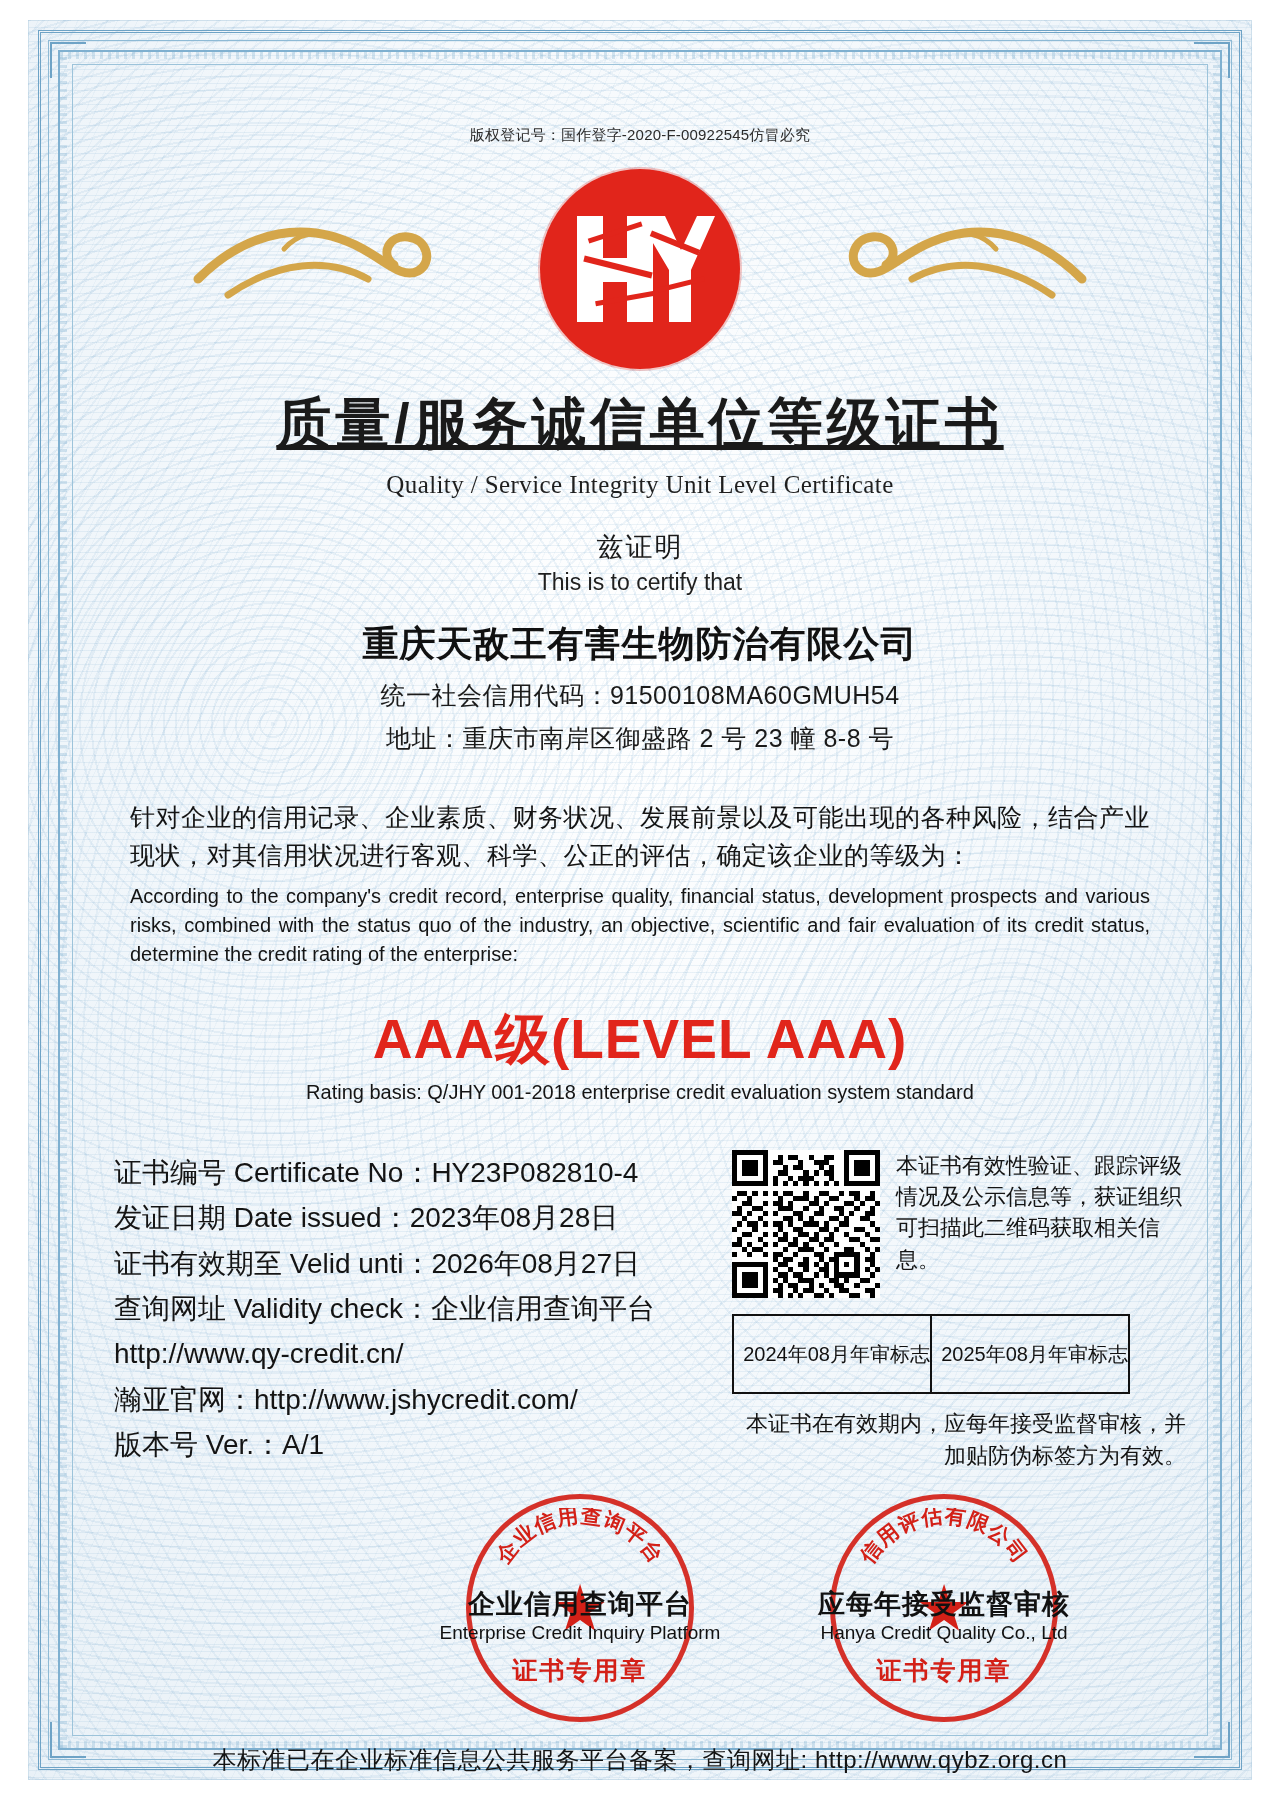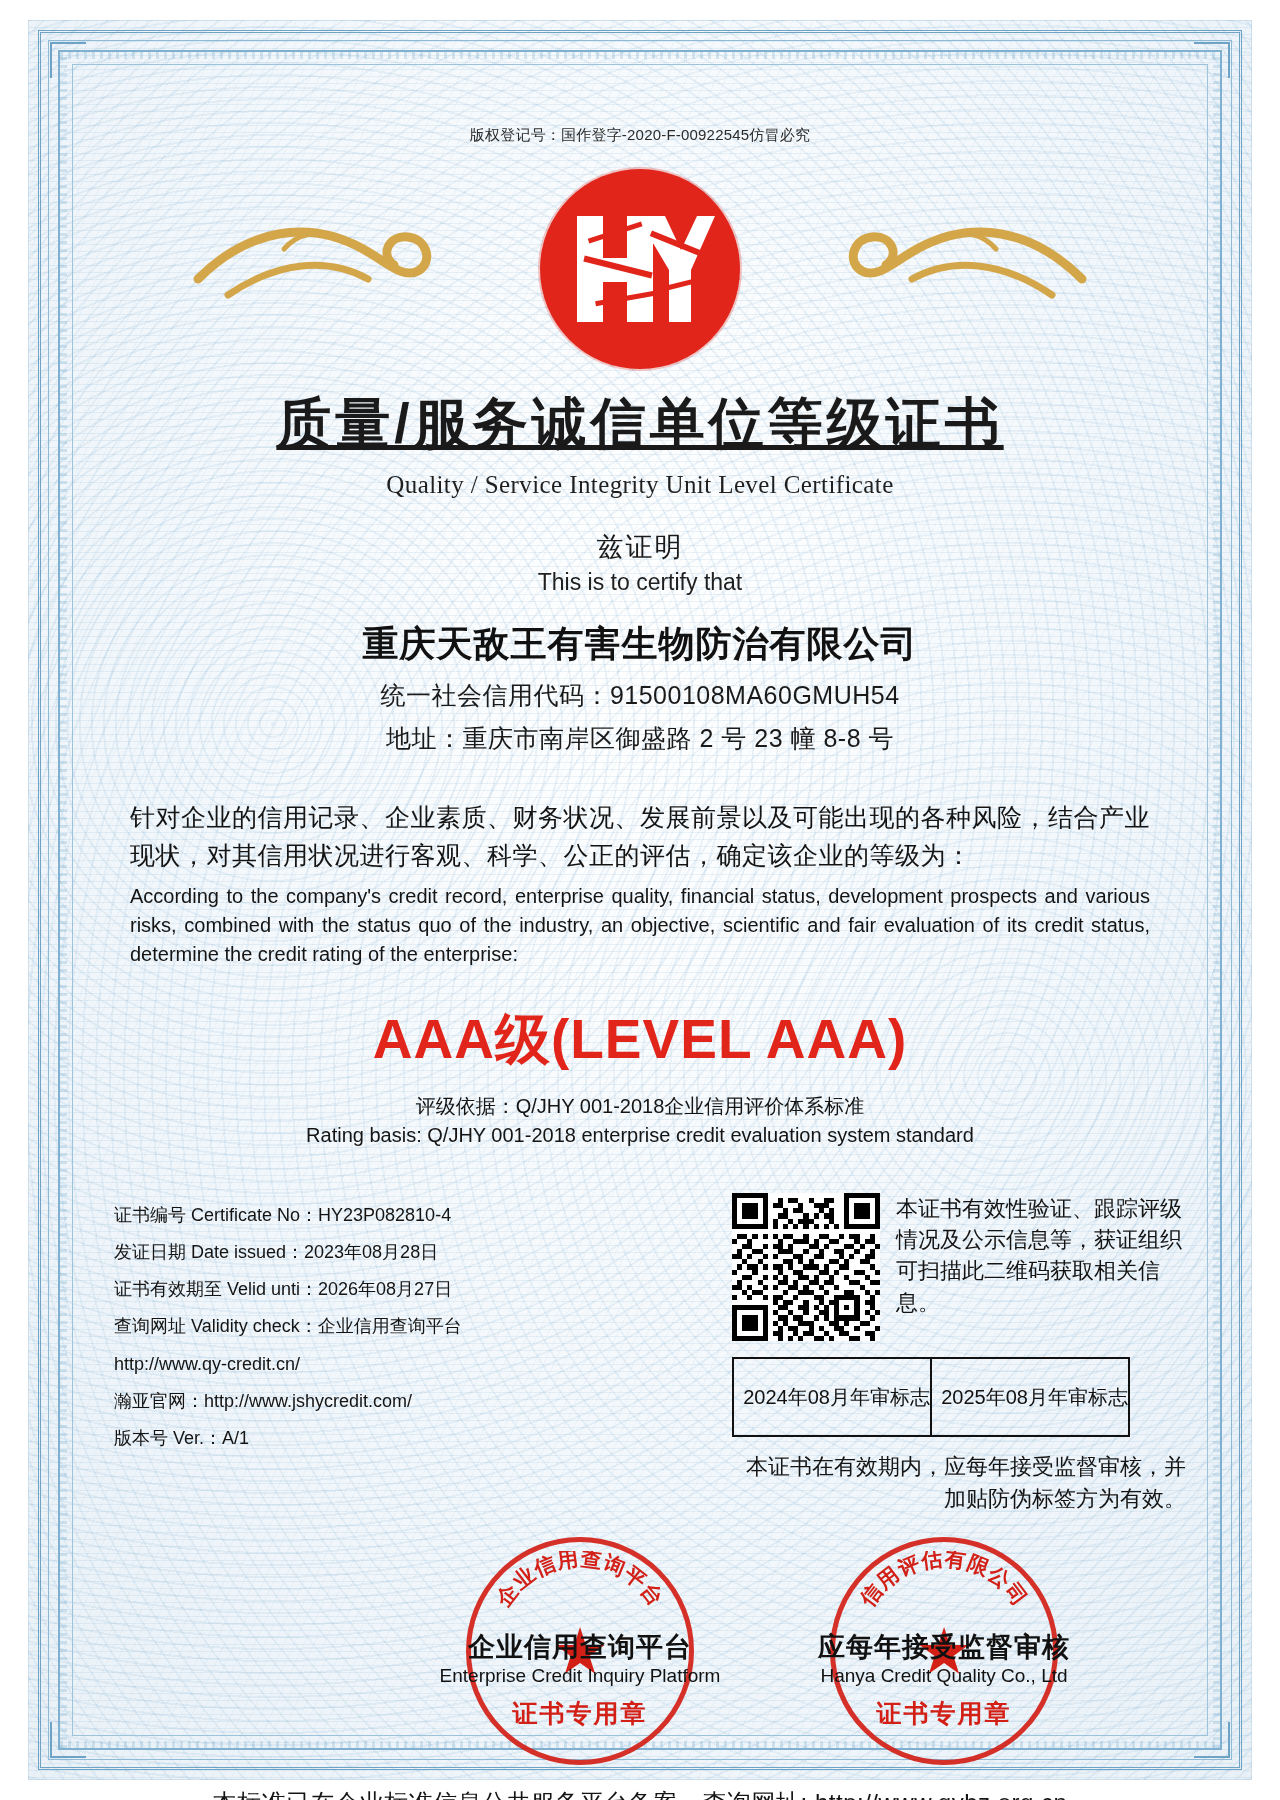--- a/index.html
+++ b/index.html
@@ -219,25 +219,24 @@
     display: flex;
     margin-top: 46px;
     align-items: flex-start;
   }
   .info-left {
     width: 600px;
     text-align: left;
     padding-left: 26px;
   }
   .info-line {
-    font-size: 18px;
+    font-size: 28px;
     color: #141414;
     line-height: 1.62;
     white-space: nowrap;
-    margin-top: 8px;
   }
   .info-right {
     flex: 1;
     padding-left: 18px;
   }
   .qr-row {
     display: flex;
     align-items: flex-start;
   }
   .qr {
@@ -424,21 +423,20 @@
       <div class="company-name">重庆天敌王有害生物防治有限公司</div>
       <div class="credit-code">统一社会信用代码：91500108MA60GMUH54</div>
       <div class="addr">地址：重庆市南岸区御盛路 2 号 23 幢 8-8 号</div>
 
       <div class="body-block">
         <div class="body-cn">针对企业的信用记录、企业素质、财务状况、发展前景以及可能出现的各种风险，结合产业现状，对其信用状况进行客观、科学、公正的评估，确定该企业的等级为：</div>
         <div class="body-en">According to the company's credit record, enterprise quality, financial status, development prospects and various risks, combined with the status quo of the industry, an objective, scientific and fair evaluation of its credit status, determine the credit rating of the enterprise:</div>
       </div>
 
       <div class="level">AAA级(LEVEL AAA)</div>
-      <div class="basis-cn">评级依据：Q/JHY 001-2018企业信用评价体系标准</div>
       <div class="basis-en">Rating basis: Q/JHY 001-2018 enterprise credit evaluation system standard</div>
 
       <div class="info-row">
         <div class="info-left">
           <div class="info-line">证书编号 Certificate No：HY23P082810-4</div>
           <div class="info-line">发证日期 Date issued：2023年08月28日</div>
           <div class="info-line">证书有效期至 Velid unti：2026年08月27日</div>
           <div class="info-line">查询网址 Validity check：企业信用查询平台</div>
           <div class="info-line">http://www.qy-credit.cn/</div>
           <div class="info-line">瀚亚官网：http://www.jshycredit.com/</div>

